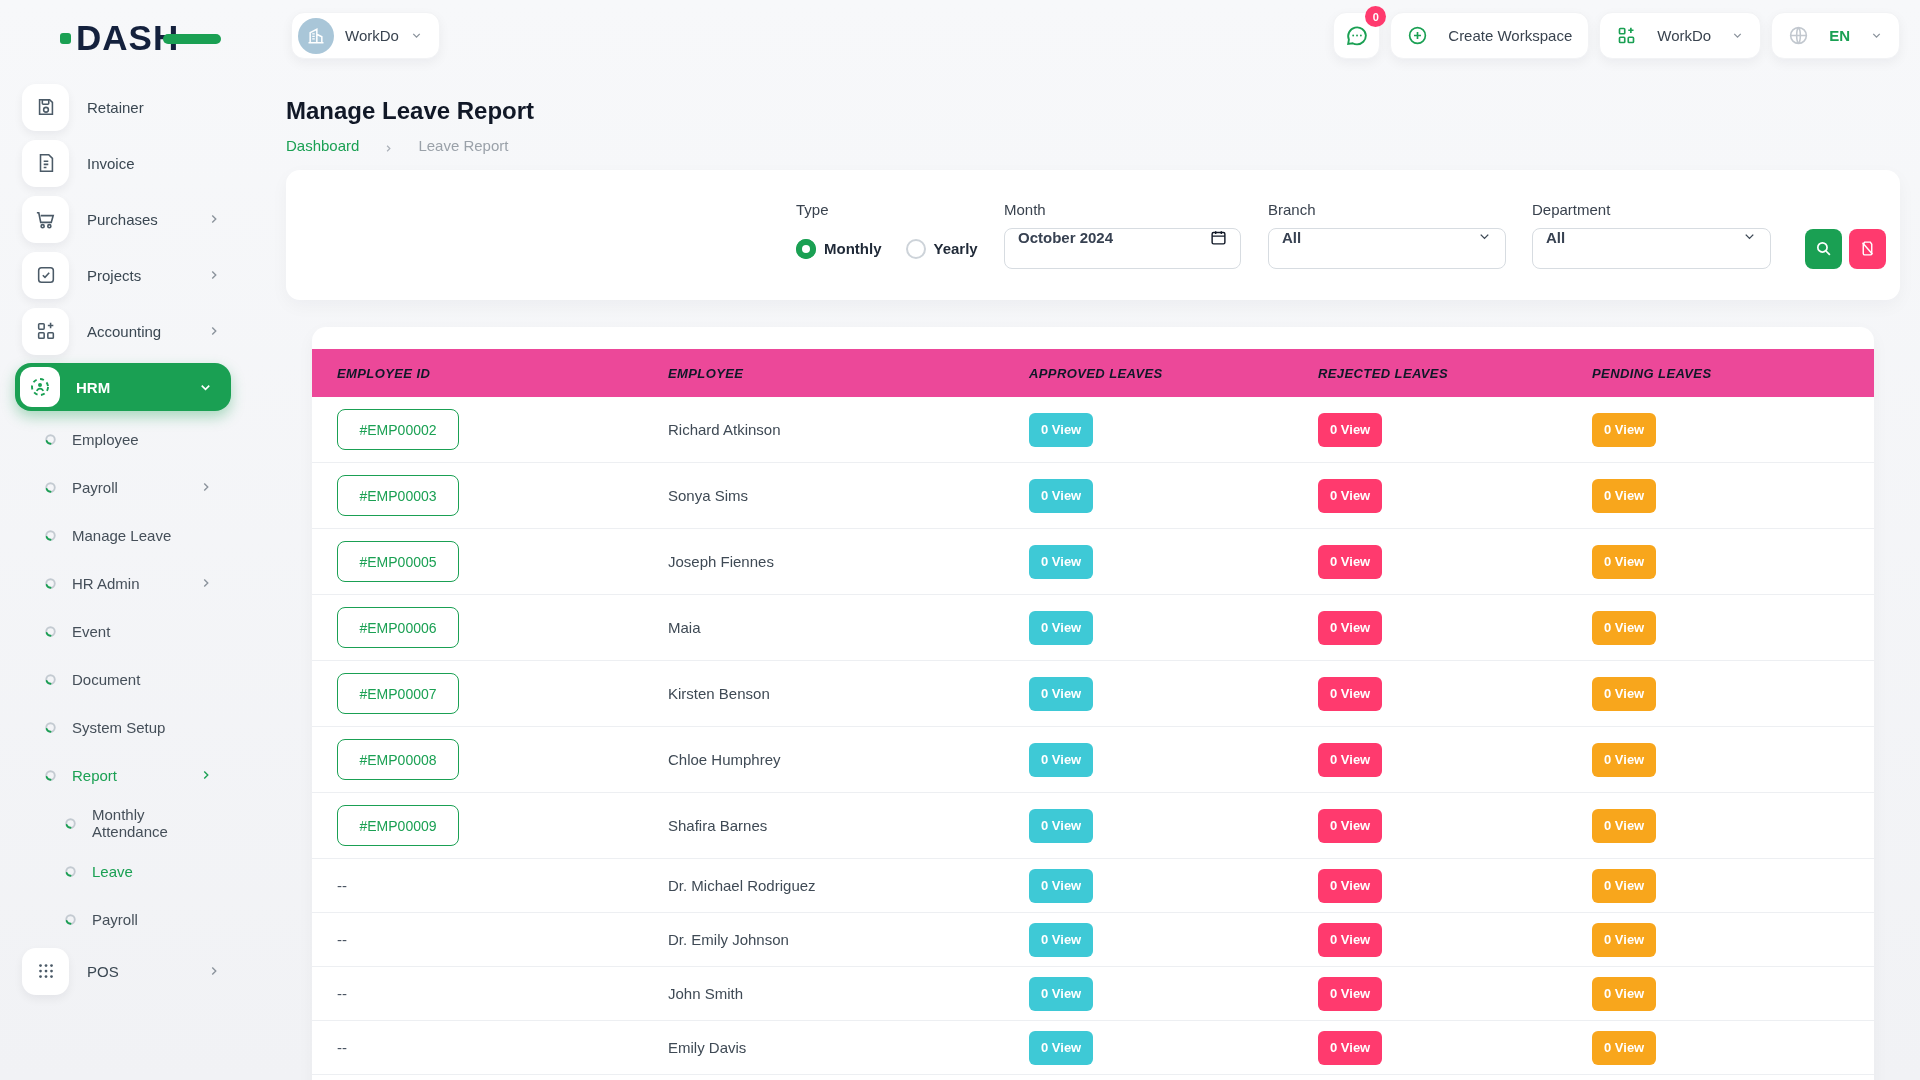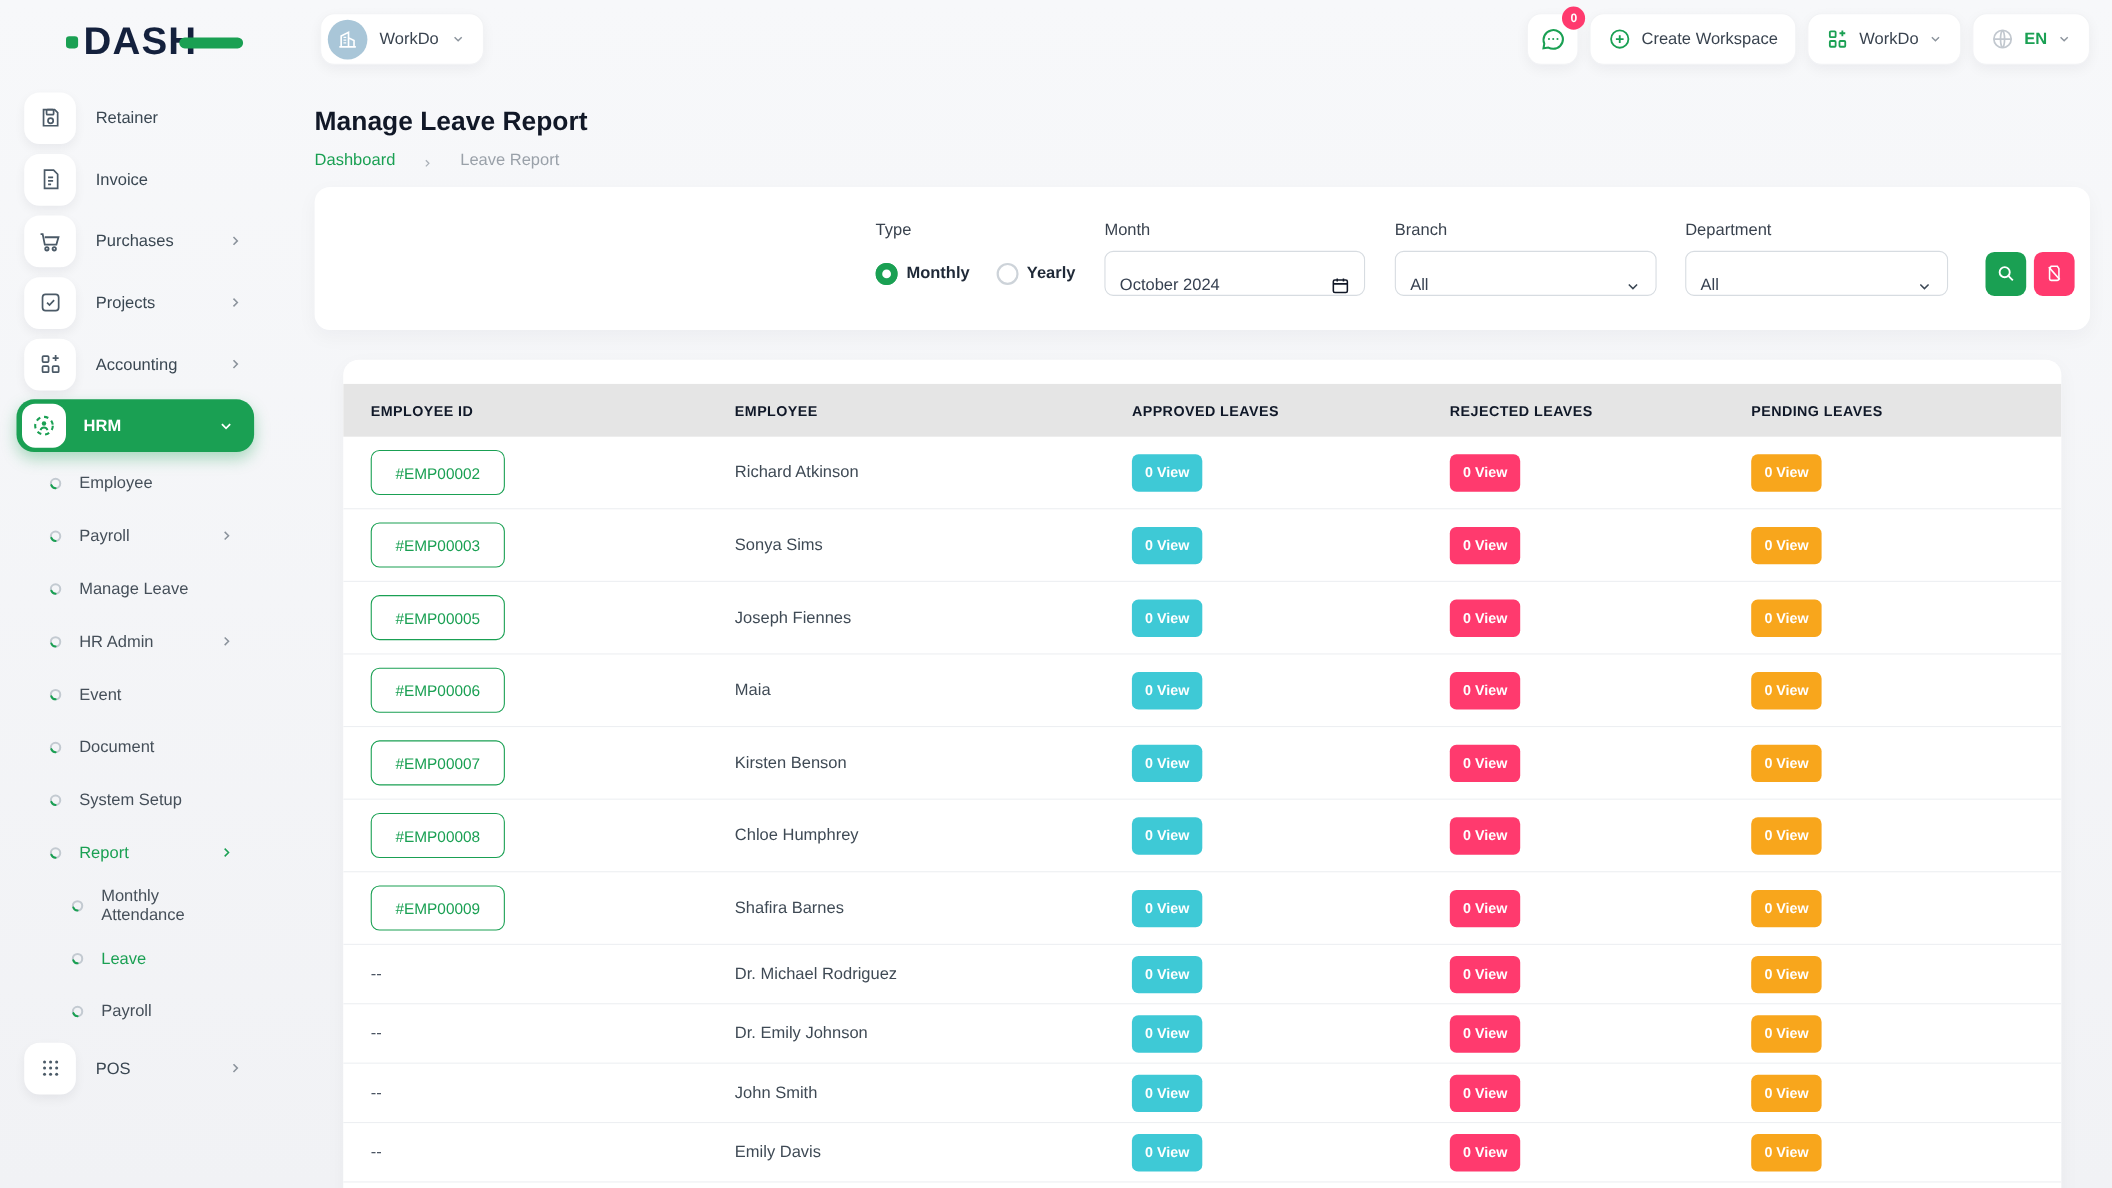--- a/index.html
+++ b/index.html
@@ -29,21 +29,21 @@
   .ws-pill{ position:absolute; left:291px; top:12px; padding:0 16px 0 6px; gap:11px; cursor:pointer; }
   .ws-avatar{ width:36px; height:36px; border-radius:50%; background:#a9c6d8; display:flex; align-items:center; justify-content:center; }
   .ws-name{ font-size:15px; color:#39434f; }
   .hdr-right{ position:absolute; right:20px; top:12px; display:flex; gap:10px; }
   .icon-btn{ width:47px; height:47px; justify-content:center; position:relative; cursor:pointer; }
   .badge-count{
     position:absolute; top:-7px; right:-7px; min-width:21px; height:21px; border-radius:50%;
     background:var(--pink); color:#fff; font-size:11px; font-weight:bold;
     display:flex; align-items:center; justify-content:center;
   }
-  .hdr-btn{ padding:0 16px; gap:9px; font-size:15px; color:#39434f; cursor:pointer; }
+  .hdr-btn{ padding:0 16px; gap:20px; font-size:15px; color:#39434f; cursor:pointer; }
   .lang-label{ color:var(--primary); font-weight:bold; }
 
   
   .sidebar{ position:absolute; left:0; top:75px; width:245px; bottom:0; padding-top:4px; background:transparent; }
   .side-item{ display:flex; align-items:center; height:56px; padding-left:22px; padding-right:24px; cursor:pointer; }
   .tile{
     width:47px; height:47px; border-radius:14px; background:#fff; display:flex; align-items:center; justify-content:center;
     box-shadow:0 4px 10px rgba(16,24,40,.06); flex:0 0 auto;
   }
   .side-item .lbl{ margin-left:18px; font-size:15px; color:#3a4752; }
@@ -79,34 +79,34 @@
   .radio{ display:flex; align-items:center; gap:8px; cursor:pointer; }
   .radio .dot{ width:20px; height:20px; border-radius:50%; border:2px solid #cdd3d9; background:#fff; }
   .radio.sel .dot{ border:none; background:var(--primary); box-shadow:inset 0 0 0 5px var(--primary); position:relative; }
   .radio.sel .dot::after{ content:""; position:absolute; left:6px; top:6px; width:8px; height:8px; border-radius:50%; background:#fff; }
   .radio .rlabel{ font-size:15px; font-weight:bold; color:#1f2937; }
   .g-month{ width:237px; margin-right:27px; }
   .g-branch{ width:238px; margin-right:26px; }
   .g-dept{ width:239px; margin-right:34px; }
   .fbox{
     height:41px; border:1px solid #d7dce1; border-radius:8px; background:#fff;
-    display:flex; align-items:flex-end; padding:0 13px; font-size:15px; color:#374151; cursor:pointer;
+    display:flex; align-items:flex-start; padding:0 13px; font-size:15px; color:#374151; cursor:pointer;font-weight:bold;
   }
   .fbox .grow{ flex:1; }
   .btns{ display:flex; gap:7px; margin-top:27px; }
   .sq-btn{ width:37px; height:40px; border-radius:8px; border:none; display:flex; align-items:center; justify-content:center; cursor:pointer; }
   .sq-btn.search{ background:var(--primary); }
   .sq-btn.reset{ background:var(--pink); }
 
   .table-card{
     margin:27px 26px 0 26px; background:#fff; border-radius:14px 14px 0 0;
     box-shadow:0 6px 18px rgba(16,24,40,.04); padding-top:22px; height:900px; overflow:hidden;
   }
   .tgrid{ display:grid; grid-template-columns:331px 361px 289px 274px 1fr; align-items:center; padding:0 25px; }
-  .thead{ height:48px; background:#e5e5e5; }
+  .thead{ height:48px; background:#ec4899;font-style:italic; }
   .thead .th{ font-size:13px; font-weight:bold; color:#101828; letter-spacing:.4px; text-transform:uppercase; }
   .trow{ border-bottom:1px solid var(--line); }
   .trow.tall{ height:66px; } .trow.short{ height:54px; }
   .emp-id{
     display:inline-flex; align-items:center; justify-content:center; width:122px; height:41px;
     border:1px solid var(--primary); border-radius:8px; color:var(--primary); font-size:14px; cursor:pointer; background:#fff;
   }
   .emp-dash{ font-size:15px; color:#4b5563; }
   .emp-name{ font-size:15px; color:#3f4a55; }
   .view-badge{

